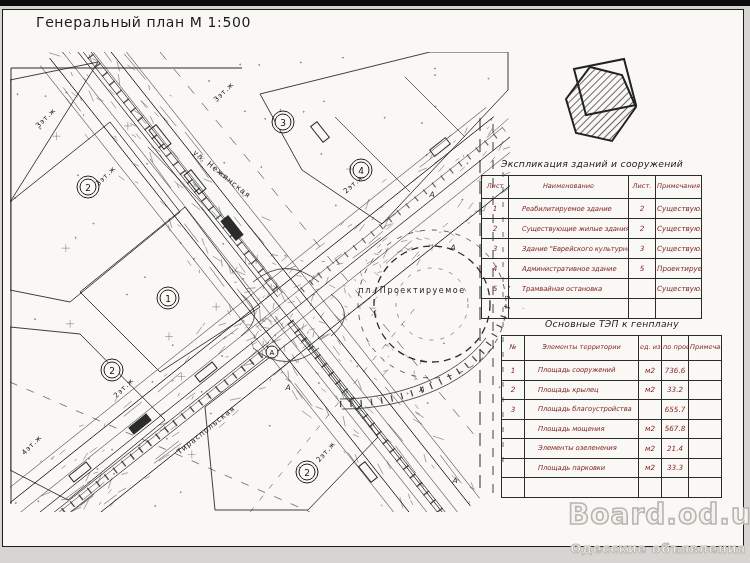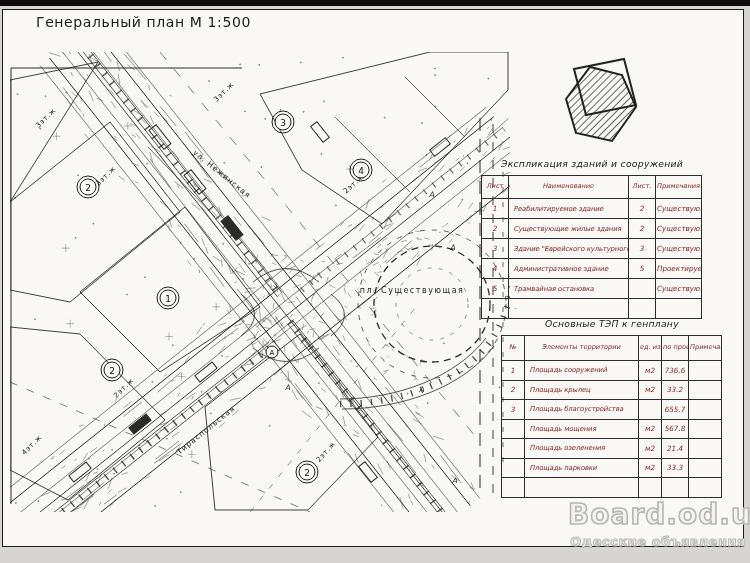--- a/index.html
+++ b/index.html
@@ -40,34 +40,34 @@
   .tbl-block{position:absolute;width:222px;}
   #expl-block{left:481px;top:158px;}
   #tep-block{left:501px;top:318px;}
   .tbl-title{font-size:9.2px;font-style:italic;text-align:center;margin:0 0 6px 0;
     letter-spacing:.3px;color:#191919;}
   table{border-collapse:collapse;table-layout:fixed;width:220px;color:#7f1d1d;}
   td,th{border:1px solid #2b2b2b;overflow:hidden;white-space:nowrap;
     font-weight:normal;font-style:italic;}
   th{font-size:6.6px;text-align:center;line-height:1.1;padding:1px;}
   td{font-size:7.2px;text-align:center;}
-  td.name{text-align:left;padding-left:5px;font-size:6.8px;letter-spacing:-.1px;}
+  td.name{text-align:left;padding-left:13px;font-size:6.8px;letter-spacing:-.1px;}
   #expl-table th{height:20px}
   #expl-table td{height:17px}
   #tep-table th{height:22px}
   #tep-table td{height:16.5px}
   
   #watermark{position:absolute;left:568px;top:501px;width:180px;text-align:center;
     pointer-events:none;}
   #wm-line1{
     font-size:28px;font-weight:bold;letter-spacing:1px;line-height:1;
     color:#f4f3ef;-webkit-text-stroke:1.6px #b7b5b0;
   }
   #wm-line2{
-    font-size:13px;font-weight:bold;letter-spacing:.5px;margin-top:5px;
+    font-size:13px;font-weight:bold;letter-spacing:.5px;margin-top:12px;
     color:#f4f3ef;-webkit-text-stroke:1.2px #bdbbb6;
   }
 </style>
 </head>
 <body style="color: rgb(31, 31, 31);">
 
 <div id="scan-bar"></div>
 <div id="sheet" style="background: rgb(249, 248, 244);"></div>
 
 <div id="plan-title">Генеральный план М 1:500</div>
@@ -648,21 +648,21 @@
         <line x1="171.5072462009266" y1="320.43570943083614" x2="171.5072462009266" y2="328.43570943083614" stroke-width="0.6" opacity="0.6"></line>
         <line x1="202.22119311243296" y1="254.8242807108909" x2="210.22119311243296" y2="254.8242807108909" stroke-width="0.6" opacity="0.6"></line>
         <line x1="206.22119311243296" y1="250.8242807108909" x2="206.22119311243296" y2="258.8242807108909" stroke-width="0.6" opacity="0.6"></line>
         <line x1="42.58279026392847" y1="84.25938458647579" x2="50.58279026392847" y2="84.25938458647579" stroke-width="0.6" opacity="0.6"></line>
         <line x1="46.58279026392847" y1="80.25938458647579" x2="46.58279026392847" y2="88.25938458647579" stroke-width="0.6" opacity="0.6"></line>
       </g>
   </svg>
   <div id="map-labels">
       <div class="street-label m-abs" style="left: 212px; top: 122px; transform: translate(-50%, -50%) rotate(39deg);">ул. Нежинская</div>
       <div class="street-label m-abs" style="left: 196px; top: 378px; transform: translate(-50%, -50%) rotate(-39deg);">Тираспольская</div>
-      <div class="square-label m-abs" style="left: 402px; top: 238px; transform: translate(-50%, -50%) rotate(0deg);">пл. Существующая</div>
+      <div class="square-label m-abs" style="left: 402px; top: 238px; transform: translate(-50%, -50%) rotate(0deg);">пл. Проектируемое</div>
       <div class="storey-label m-abs" style="left: 36px; top: 66px; transform: translate(-50%, -50%) rotate(-45deg);">3эт.ж</div>
       <div class="storey-label m-abs" style="left: 96px; top: 124px; transform: translate(-50%, -50%) rotate(-45deg);">3эт.ж</div>
       <div class="storey-label m-abs" style="left: 214px; top: 40px; transform: translate(-50%, -50%) rotate(-45deg);">3эт.ж</div>
       <div class="storey-label m-abs" style="left: 344px; top: 132px; transform: translate(-50%, -50%) rotate(-42deg);">2эт.ж</div>
       <div class="storey-label m-abs" style="left: 114px; top: 336px; transform: translate(-50%, -50%) rotate(-45deg);">2эт.ж</div>
       <div class="storey-label m-abs" style="left: 22px; top: 393px; transform: translate(-50%, -50%) rotate(-45deg);">4эт.ж</div>
       <div class="storey-label m-abs" style="left: 316px; top: 400px; transform: translate(-50%, -50%) rotate(-48deg);">2эт.ж</div>
       <div class="cnum double m-abs" style="left: 78px; top: 135px; transform: translate(-50%, -50%) rotate(0deg);">2</div>
       <div class="cnum double m-abs" style="left: 273px; top: 70px; transform: translate(-50%, -50%) rotate(0deg);">3</div>
       <div class="cnum double m-abs" style="left: 351px; top: 118px; transform: translate(-50%, -50%) rotate(0deg);">4</div>
@@ -789,21 +789,21 @@
         </tr>
         <tr>
           <td></td>
           <td class="name">Площадь мощения</td>
           <td>м2</td>
           <td>567.8</td>
           <td></td>
         </tr>
         <tr>
           <td></td>
-          <td class="name">Площадь озеленения</td>
+          <td class="name">Элементы озеленения</td>
           <td>м2</td>
           <td>21.4</td>
           <td></td>
         </tr>
         <tr>
           <td></td>
           <td class="name">Площадь парковки</td>
           <td>м2</td>
           <td>33.3</td>
           <td></td>

